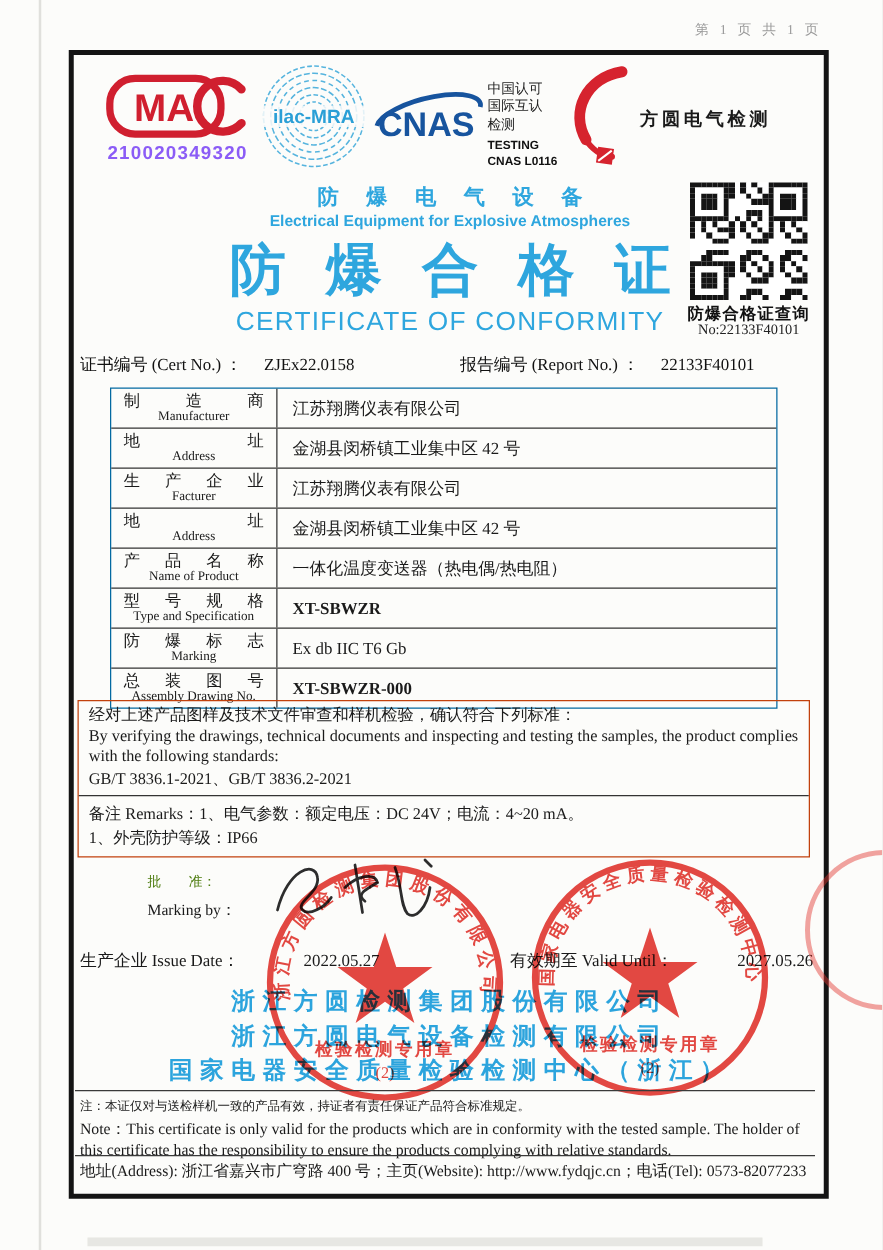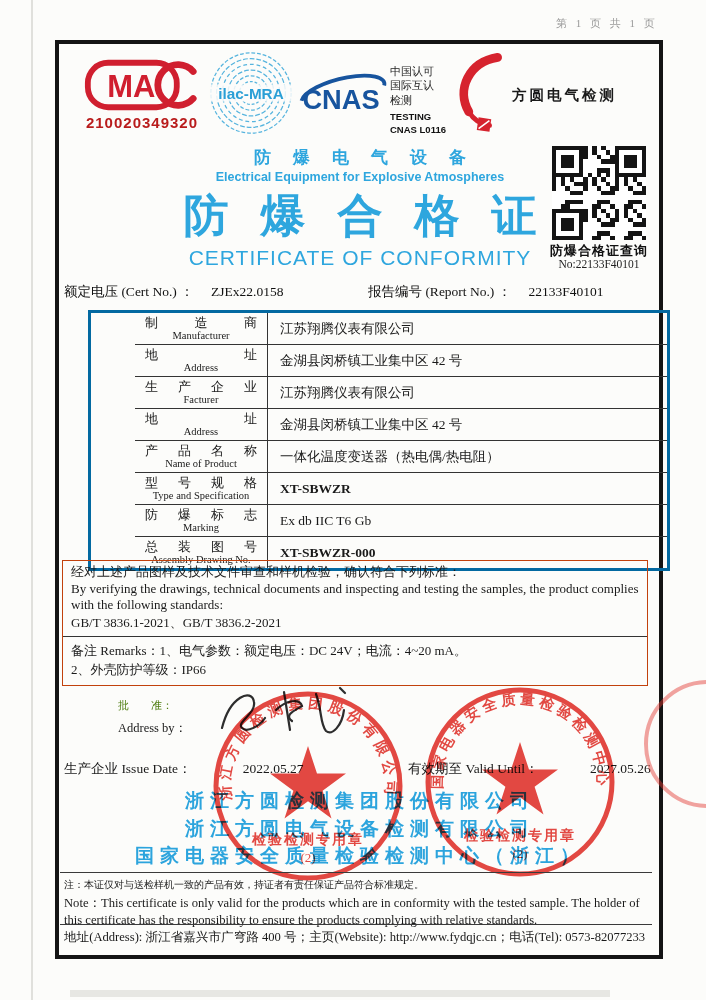--- a/index.html
+++ b/index.html
@@ -6,21 +6,21 @@
   .page{position:relative;width:706px;height:1000px;background:#fcfcfa;overflow:hidden;
         font-family:"Liberation Serif","DejaVu Serif",serif;color:#1a1a1a;}
   .abs{position:absolute;}
   .scan-edge{left:31px;top:0;width:2px;height:1000px;background:#e0e0dc;}
   .bottom-smudge{left:70px;top:990px;width:540px;height:7px;background:#d9d9d4;opacity:.6;}
   .page-num{left:556px;top:16px;width:150px;font-size:11px;color:#9a9a9a;letter-spacing:3px;
             font-family:"Liberation Serif",serif;}
   .frame{left:55px;top:40px;width:600px;height:911px;border:4px solid #141414;background:transparent;}
 
   
-  .cma-number{left:80px;top:114px;width:124px;text-align:center;color:#b91c1c;font-weight:bold;
+  .cma-number{left:80px;top:114px;width:124px;text-align:center;color:#8b5cf6;font-weight:bold;
               font-size:15px;letter-spacing:1px;font-family:"Liberation Sans",sans-serif;}
   .cnas-txt{left:390px;top:64px;width:80px;font-family:"Liberation Sans",sans-serif;}
   .cnas-txt .zh{font-size:11px;line-height:1.3;color:#222;}
   .cnas-txt .en{font-size:9.5px;font-weight:bold;line-height:1.35;margin-top:4px;color:#111;}
   .fy-label{left:512px;top:86px;font-size:14.5px;letter-spacing:3px;color:#1a1a1a;
             font-family:"Liberation Serif",serif;font-weight:bold;}
 
   
   .t-center{left:60px;width:600px;text-align:center;font-family:"Liberation Sans",sans-serif;}
   .title-zh-small{top:146px;font-size:17px;font-weight:bold;letter-spacing:22px;text-indent:22px;color:#2ea6de;}
@@ -35,21 +35,21 @@
   .qr div{background:#fff;} .qr div.on{background:#141414;}
   .qr-caption{left:538px;top:242px;width:122px;text-align:center;font-weight:bold;font-size:13px;
               letter-spacing:1px;color:#111;}
   .qr-number{left:538px;top:258px;width:122px;text-align:center;font-size:11.5px;color:#222;}
 
   
   .cert-line{font-size:13.5px;color:#111;}
   .cert-line .val{margin-left:14px;}
 
   
-  .cert-table{left:88px;top:310px;width:532px;border:3px solid #0369a1;padding-left:44px;}
+  .cert-table{left:88px;top:310px;width:532px;border:1px solid #0369a1;}
   .row{display:flex;height:31px;border-bottom:1px solid #333;}
   .row:last-child{border-bottom:none;}
   .cell-label{width:132px;border-right:1px solid #333;display:flex;flex-direction:column;
               justify-content:center;padding:1px 0;}
   .cell-label .zh{font-size:13px;padding:0 10px;text-align:justify;text-align-last:justify;line-height:1.1;}
   .cell-label .en{font-size:10.5px;text-align:center;line-height:1.1;}
   .cell-value{flex:1;display:flex;align-items:center;padding-left:12px;font-size:13.5px;}
 
   
   .std-box{left:62px;top:560px;width:584px;border:1px solid #c2410c;background:transparent;}
@@ -576,21 +576,21 @@
         <div class="on"></div>
         <div></div>
         <div></div>
         <div class="on"></div>
       </div>
   </div>
   <div class="abs qr-caption">防爆合格证查询</div>
   <div class="abs qr-number">No:22133F40101</div>
 
   <div class="abs cert-line" style="left:64px;top:283px;">
-    <span>额定电压 (Cert No.) ：</span>
+    <span>证书编号 (Cert No.) ：</span>
     <span class="val">ZJEx22.0158</span>
   </div>
   <div class="abs cert-line" style="left:368px;top:283px;">
     <span>报告编号 (Report No.) ：</span>
     <span class="val">22133F40101</span>
   </div>
 
   <div class="abs cert-table">
     <div class="row">
       <div class="cell-label">
@@ -651,26 +651,26 @@
   </div>
 
   <div class="abs std-box">
     <div class="std-inner">
       <div>经对上述产品图样及技术文件审查和样机检验，确认符合下列标准：</div>
       <div>By verifying the drawings, technical documents and inspecting and testing the samples, the product complies with the following standards:</div>
       <div class="list">GB/T 3836.1-2021、GB/T 3836.2-2021</div>
     </div>
     <div class="rem-inner">
       <div>备注 Remarks：1、电气参数：额定电压：DC 24V；电流：4~20 mA。</div>
-      <div>2、外壳防护等级：IP66</div>
+      <div>1、外壳防护等级：IP66</div>
     </div>
   </div>
 
   <div class="abs appr-zh">批　　准：</div>
-  <div class="abs appr-en">Address by：</div>
+  <div class="abs appr-en">Marking by：</div>
   <svg class="abs" style="left:212px;top:680px;" width="170" height="70" viewBox="0 0 170 70">
     <g fill="none" stroke="#2d2d2d" stroke-width="2.2" stroke-linecap="round">
       <path d="M10,48 C18,16 40,8 42,22 C44,34 24,42 30,48 C35,53 48,46 53,38"></path>
       <path d="M64,30 C74,20 88,18 90,26 C82,31 72,35 80,41"></path>
       <path d="M72,12 L78,50"></path>
       <path d="M104,14 C110,30 108,44 114,51 C120,56 130,46 132,30"></path>
       <path d="M128,8 L133,13"></path>
     </g>
   </svg>
 

